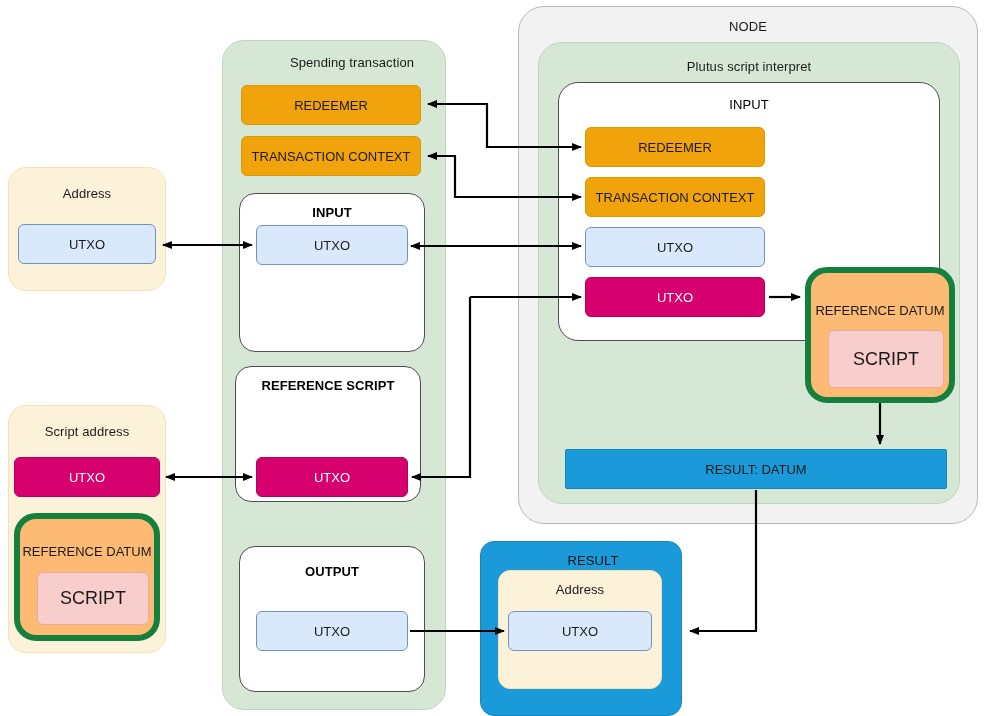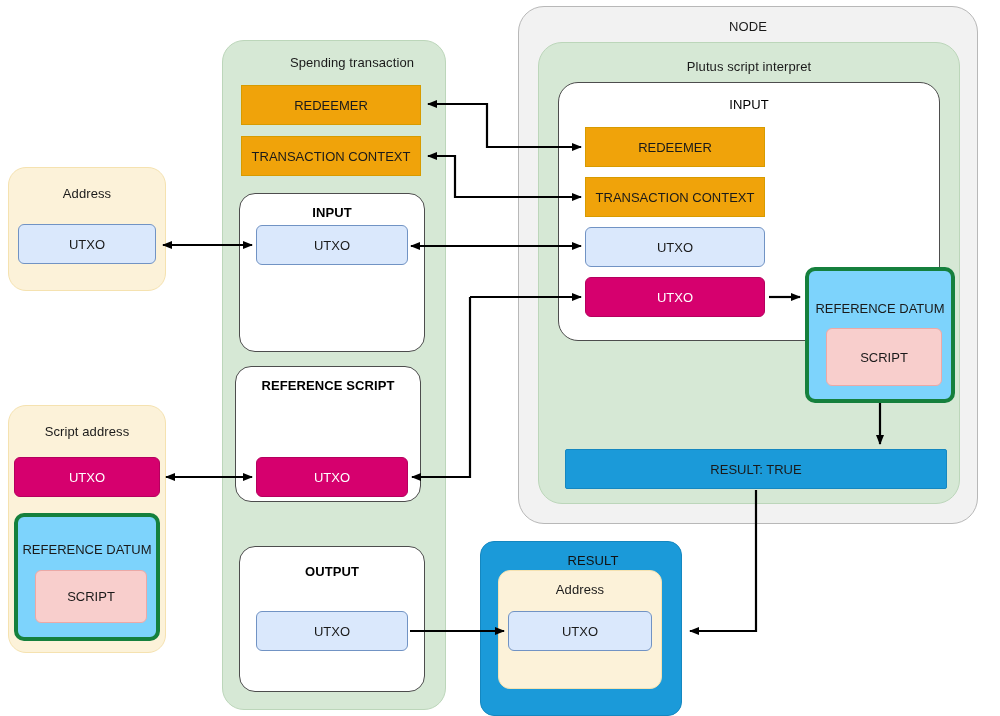--- a/index.html
+++ b/index.html
@@ -89,21 +89,21 @@
     right: 0;
     text-align: center;
     font-size: 13px;
     color: #111111;
   }
 
   
   .orange {
     background: #f0a30a;
     border: 1px solid #d79b00;
-    border-radius: 0;
+    border-radius: 6px;
     color: #1a1a1a;
     font-size: 13px;
   }
   .magenta {
     background: #d6006e;
     border: 1px solid #b5005e;
     border-radius: 6px;
     color: #ffffff;
     font-size: 13px;
   }
@@ -112,33 +112,33 @@
     border: 1px solid #7193c4;
     border-radius: 6px;
     color: #1a1a1a;
     font-size: 13px;
   }
   .pink {
     background: #f8cecc;
     border: 1px solid #eba9a6;
     border-radius: 6px;
     color: #1a1a1a;
-    font-size: 13px;
+    font-size: 18px;
   }
   .blue {
     background: #1b9ad9;
     border: 1px solid #1587c0;
     border-radius: 2px;
     color: #1a1a1a;
     font-size: 13px;
   }
   .refdatum {
-    background: #7dd3fc;
-    border: 4px solid #15803d;
-    border-radius: 10px;
+    background: #fdba74;
+    border: 6px solid #15803d;
+    border-radius: 22px;
     color: #1a1a1a;
     font-size: 13px;
     display: block;
   }
   .refdatum > .rd-label {
     position: absolute;
     left: 0;
     right: 0;
     text-align: center;
     font-size: 13px;
@@ -178,21 +178,21 @@
 
   <div class="box lightblue" style="left:585px; top:227px; width:180px; height:40px;">UTXO</div>
 
   <div class="box magenta" style="left:585px; top:277px; width:180px; height:40px;">UTXO</div>
 
   <div class="box refdatum" style="left:805px; top:267px; width:150px; height:136px;">
     <span class="rd-label" style="top:30px;">REFERENCE DATUM</span>
     <div class="box pink" style="left:17px; top:57px; width:116px; height:58px;">SCRIPT</div>
   </div>
 
-  <div class="box blue" style="left:565px; top:449px; width:382px; height:40px;">RESULT: TRUE</div>
+  <div class="box blue" style="left:565px; top:449px; width:382px; height:40px;">RESULT: DATUM</div>
 
   <div class="shell green-shell" style="left:222px; top:40px; width:224px; height:670px; border-radius:22px;">
     <span class="shell-label" style="top:14px;margin-left:36px;">Spending transaction</span>
   </div>
 
   <div class="box orange" style="left:241px; top:85px; width:180px; height:40px;">REDEEMER</div>
 
   <div class="box orange" style="left:241px; top:136px; width:180px; height:40px;">TRANSACTION CONTEXT</div>
 
   <div class="shell white-shell" style="left:239px; top:193px; width:186px; height:159px;">

